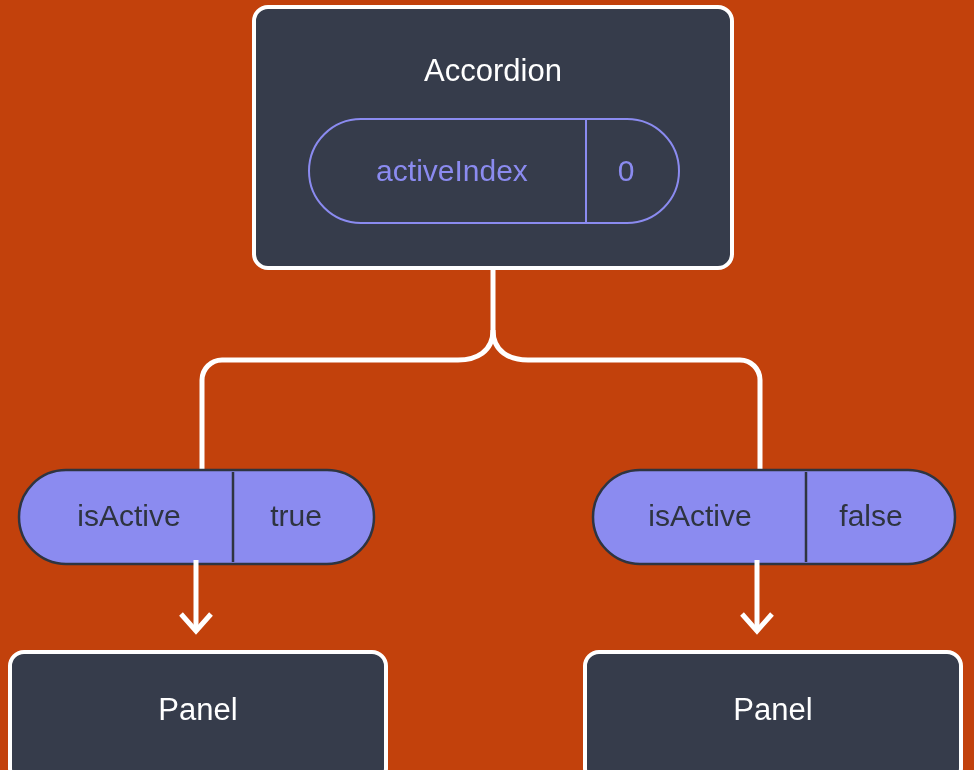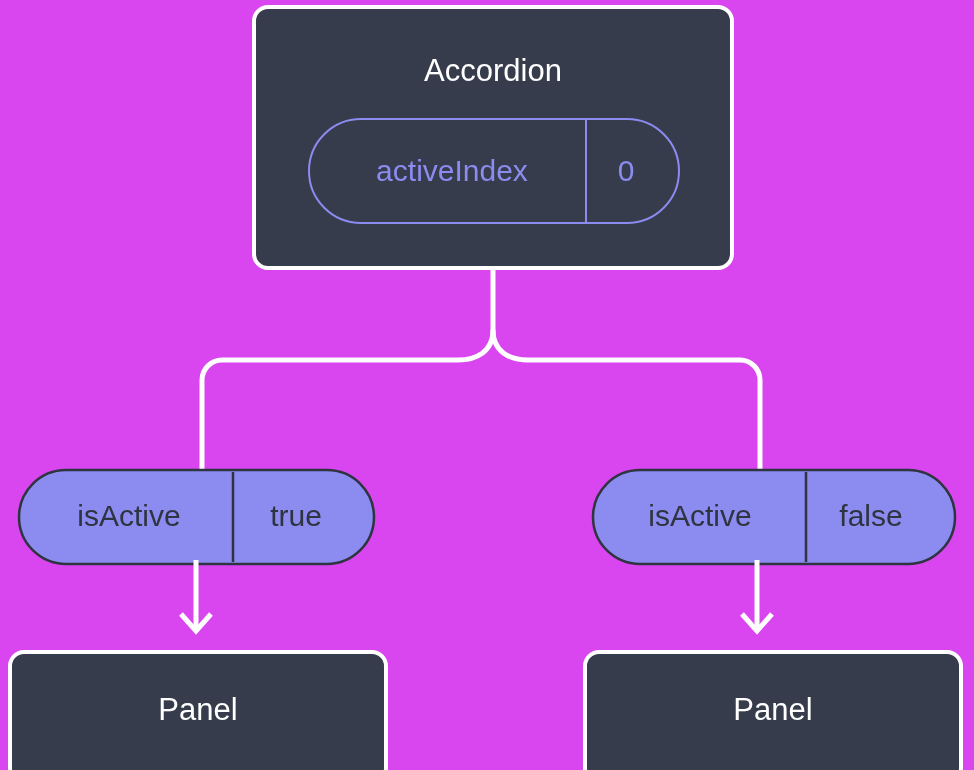--- a/index.html
+++ b/index.html
@@ -10,21 +10,21 @@
   body {
     width: 974px;
     height: 770px;
     overflow: hidden;
     font-family: "Liberation Sans", sans-serif;
   }
   #stage {
     position: relative;
     width: 974px;
     height: 770px;
-    background: #d946ef;
+    background: #c2410c;
   }
   #diagram {
     position: absolute;
     inset: 0;
     display: block;
   }
   .node-title {
     font-family: "Liberation Sans", sans-serif;
     font-size: 31px;
     fill: #ffffff;

